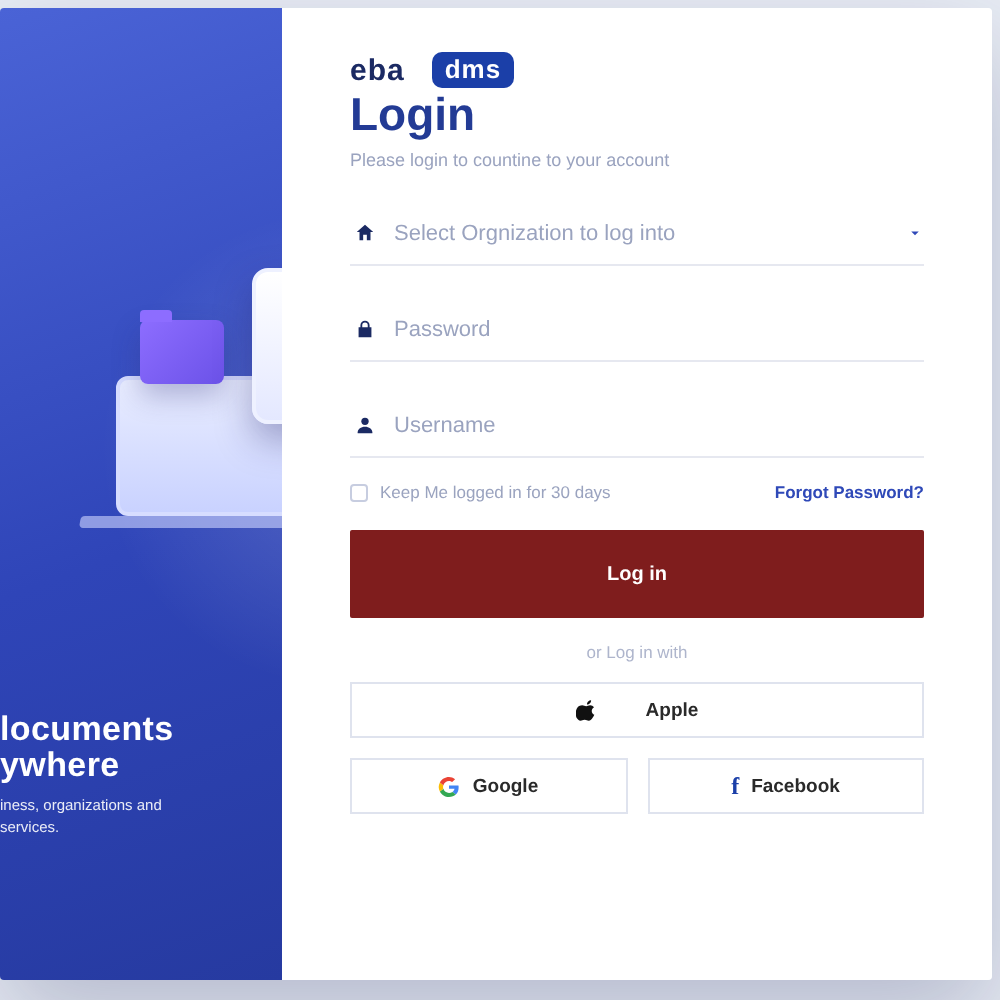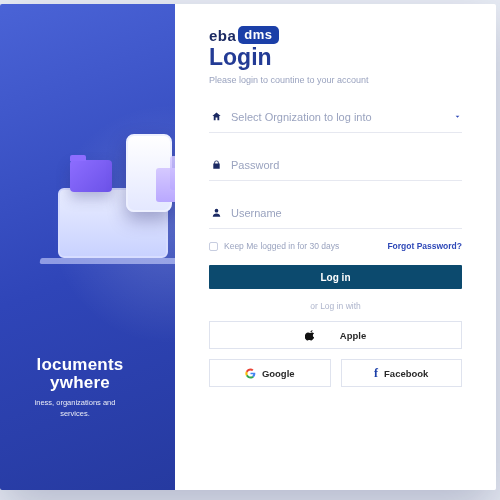--- a/index.html
+++ b/index.html
@@ -1,51 +1,51 @@
 <!DOCTYPE html>
 <html><head>
 <meta charset="utf-8">
 <style>
   * { box-sizing: border-box; margin: 0; padding: 0; font-family: -apple-system, BlinkMacSystemFont, "Segoe UI", Arial, sans-serif; }
   body { width: 500px; height: 500px; background: #e8ecf4; overflow: hidden; }
   .canvas { position: relative; width: 500px; height: 500px; }
   .card { position: absolute; top: 4px; left: 0; width: 496px; height: 486px; display: flex; box-shadow: 0 20px 50px rgba(30,40,90,0.25); border-radius: 2px; overflow: hidden; }
-  .left { width: 175px; background: linear-gradient(160deg, #4a63d6 0%, #2f45b8 55%, #263aa0 100%); position: relative; color: #fff; overflow: hidden; text-align: center; }
+  .left { width: 141px; background: linear-gradient(160deg, #4a63d6 0%, #2f45b8 55%, #263aa0 100%); position: relative; color: #fff; overflow: hidden; }
   .glow { position:absolute; width:260px; height:260px; border-radius:50%; background: radial-gradient(circle at center, rgba(255,255,255,0.18) 0%, rgba(255,255,255,0) 65%); top:90px; left:40px; }
   .device-group { position:absolute; top:100px; left:30px; width:200px; height:170px; }
   .laptop-base { position:absolute; bottom:10px; left:10px; width:150px; height:6px; background:#cfd6ff; border-radius:2px; transform:skewX(-10deg); opacity:.6;}
   .laptop { position:absolute; bottom:16px; left:28px; width:110px; height:70px; background:linear-gradient(180deg,#e9edff,#c9d2ff); border-radius:6px; border:2px solid #d7ddff; }
   .folder { position:absolute; width:42px; height:32px; background:linear-gradient(135deg,#8d6dff,#6b52e8); border-radius:4px; top:56px; left:40px; box-shadow:0 6px 14px rgba(40,40,120,.3); }
   .folder:before{content:"";position:absolute;top:-5px;left:0;width:16px;height:6px;background:#8d6dff;border-radius:2px 2px 0 0;}
   .phone { position:absolute; width:46px; height:78px; background:linear-gradient(180deg,#fff,#e4e8ff); border-radius:8px; top:30px; left:96px; box-shadow:0 8px 18px rgba(30,30,100,.35); border:2px solid #eef1ff; }
   .sheet { position:absolute; width:26px; height:34px; background:linear-gradient(180deg,#d5c9ff,#b9a8ff); border-radius:3px; }
   .sh1{ top:64px; left:126px; }
   .sh2{ top:52px; left:140px; opacity:.85; }
   .left-copy { position:absolute; left:0px; bottom:70px; width:170px; padding-right:10px; }
   .headline { font-weight:800; font-size:17px; line-height:1.08; letter-spacing:.2px; }
   .subhead { font-size:7.5px; line-height:1.45; margin-top:6px; opacity:.9; max-width:150px; }
 
   .right { flex:1; background:#fff; padding: 22px 34px 24px 34px; display:flex; flex-direction:column; }
   .logo { display:flex; align-items:center; gap:0; }
   .logo-eba { font-weight:700; letter-spacing:.5px; font-size:15px; color:#1b2a63; }
-  .logo-dms { display:inline-block; padding:1px 6px 2px; background:#1b3fa8; color:#fff; font-weight:800; font-size:13px; border-radius:5px; margin-left:2px; letter-spacing:.5px; }
+  .logo-dms { display:inline-block; padding:1px 6px 2px; background:#1b3fa8; color:#fff; font-weight:800; font-size:13px; border-radius:5px; margin-left:14px; letter-spacing:.5px; }
   .title { font-size:23px; font-weight:800; color:#233b95; }
   .subtitle { font-size:9px; color:#9aa3bf; margin-top:4px; }
 
   .field { display:flex; align-items:center; border-bottom:1px solid #e6e8f0; height:32px; margin-top:16px; position:relative; }
   .field .ico { width:14px; display:flex; justify-content:center; color:#1b2a63; }
   .field .ph { flex:1; font-size:11px; color:#9aa3bf; padding-left:8px; }
   .caret { color:#2f49b8; font-size:9px; }
 
   .row-opts { display:flex; align-items:center; justify-content:space-between; margin-top:12px; font-size:8.5px; }
   .chk { display:flex; align-items:center; gap:6px; color:#9aa3bf; }
   .box { width:9px; height:9px; border:1px solid #c7cde0; border-radius:2px; }
   .forgot { color:#2f49b8; font-weight:600; }
 
-  .login-btn { margin-top:14px; height:24px; background:#0c4a6e; color:#fff; font-weight:700; font-size:10px; display:flex; align-items:center; justify-content:center; border-radius:1px; cursor:pointer; }
+  .login-btn { margin-top:14px; height:44px; background:#7f1d1d; color:#fff; font-weight:700; font-size:10px; display:flex; align-items:center; justify-content:center; border-radius:1px; cursor:pointer; }
 
   .divider { text-align:center; font-size:8.5px; color:#aeb5cc; margin:12px 0 10px; }
 
   .social-full { height:28px; border:1px solid #dfe3ee; display:flex; align-items:center; justify-content:center; gap:24px; font-size:9.5px; color:#2a2a2a; font-weight:600; cursor:pointer; }
   .social-row { display:flex; gap:10px; margin-top:10px; }
   .social-half { flex:1; height:28px; border:1px solid #dfe3ee; display:flex; align-items:center; justify-content:center; gap:6px; font-size:9.5px; color:#2a2a2a; font-weight:600; cursor:pointer; } 
   .fb { color:#1b3fa8; font-weight:800; font-size:12px; font-family: Georgia, serif; }
   svg { display:block; }
 </style>
 </head>

